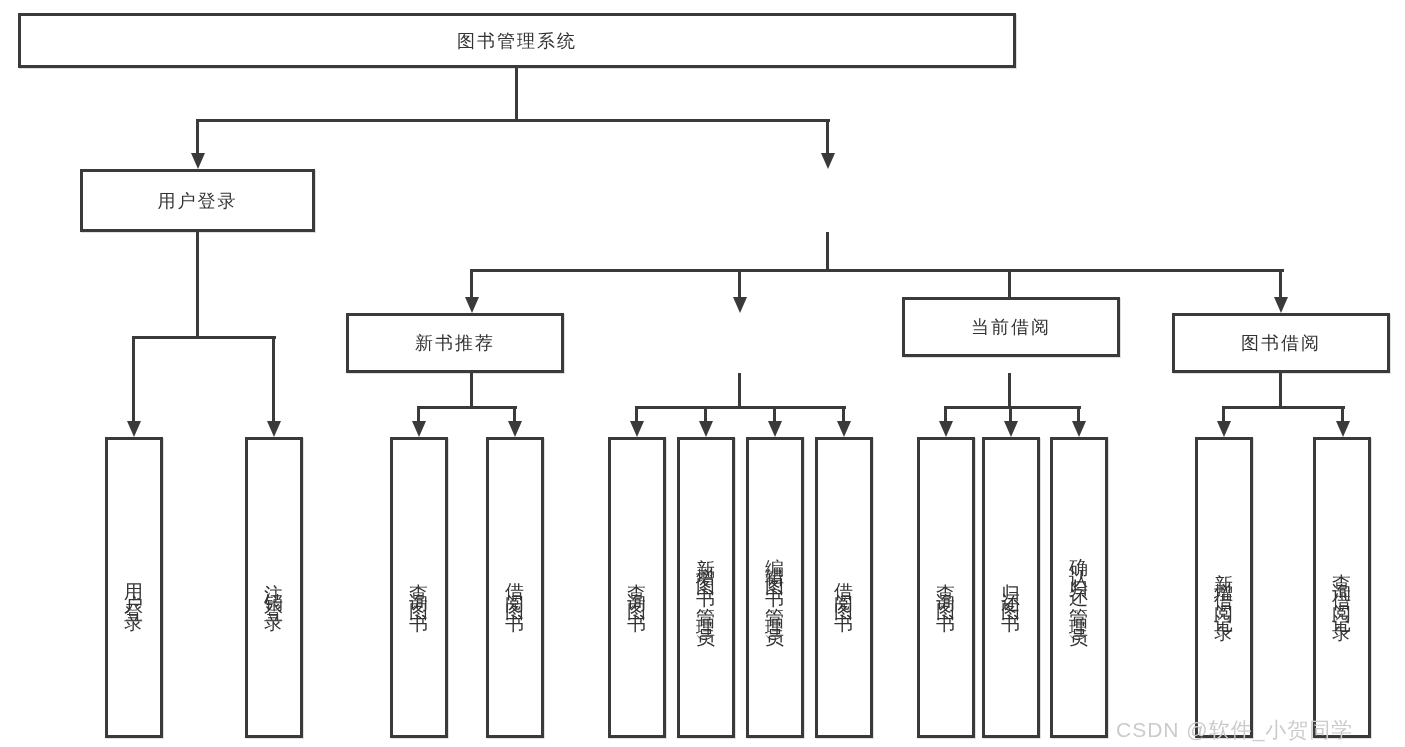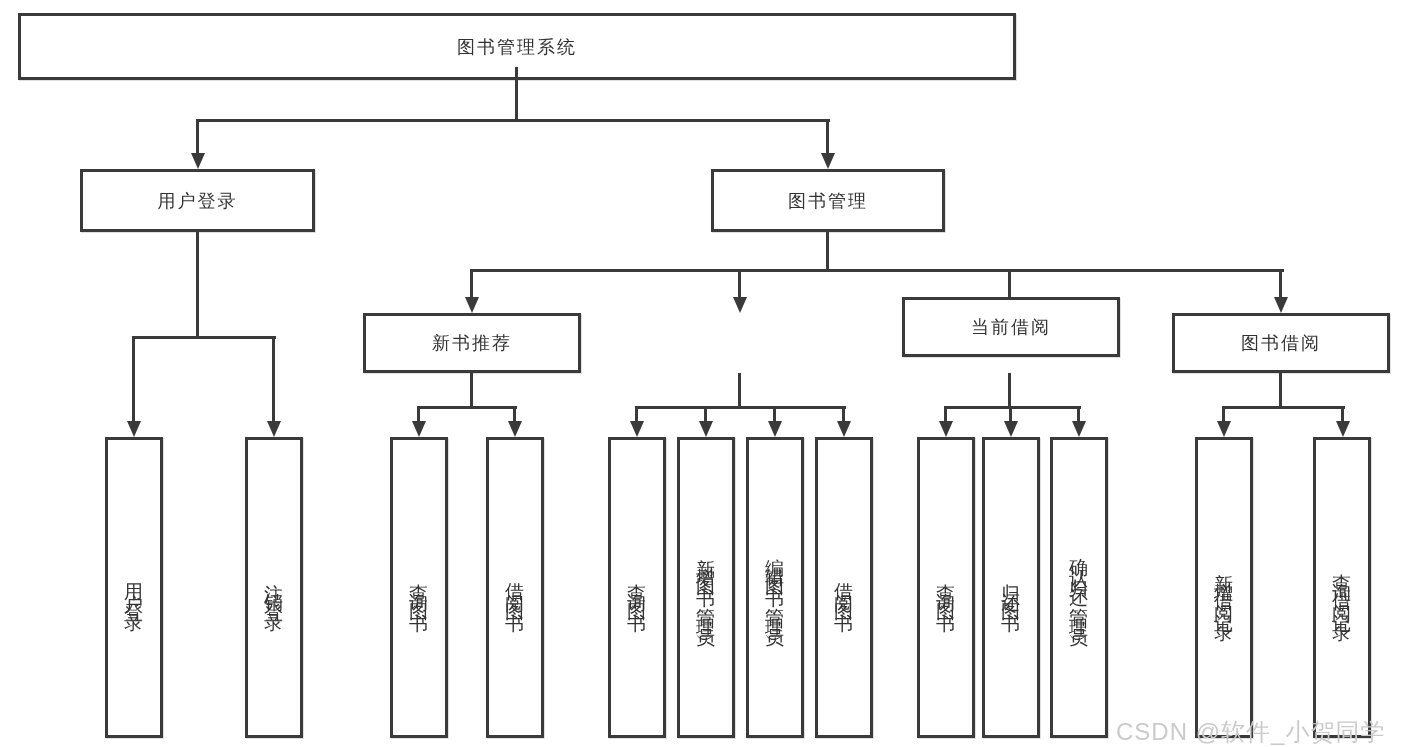--- a/index.html
+++ b/index.html
@@ -28,59 +28,58 @@
   }
   .lv{position:absolute;width:3px;background:var(--line);}
   .lh{position:absolute;height:3px;background:var(--line);}
   .ar{
     position:absolute;width:0;height:0;
     border-left:7px solid transparent;border-right:7px solid transparent;
     border-top:16px solid var(--line);
   }
   .wm{
     position:absolute;left:1116px;top:716px;z-index:10;
-    font-size:24px;color:var(--wm);letter-spacing:1px;white-space:nowrap;
+    font-size:21px;color:var(--wm);letter-spacing:1px;white-space:nowrap;
   }
 </style>
 </head>
 <body>
 
 <div class="canvas">
 
-  <div class="box hbox" style="left:18px;top:13px;width:998px;height:67px">图书管理系统</div>
+  <div class="box hbox" style="left:18px;top:13px;width:998px;height:55px">图书管理系统</div>
 
   <div class="lv" style="left:515px;top:67px;height:54px"></div>
   <div class="lh" style="left:196px;top:119px;width:634px"></div>
   <div class="lv" style="left:196px;top:119px;height:36px"></div>
   <div class="ar" style="left:191px;top:153px"></div>
   <div class="lv" style="left:826px;top:119px;height:36px"></div>
   <div class="ar" style="left:821px;top:153px"></div>
 
   <div class="box hbox" style="left:80px;top:169px;width:235px;height:63px">用户登录</div>
-  <div class="box hbox" style="left:711px;top:169px;width:234px;height:63px">图书管理</div>
 
   <div class="lv" style="left:196px;top:232px;height:106px"></div>
   <div class="lh" style="left:132px;top:336px;width:144px"></div>
   <div class="lv" style="left:132px;top:336px;height:86px"></div>
   <div class="ar" style="left:127px;top:421px"></div>
   <div class="lv" style="left:272px;top:336px;height:86px"></div>
   <div class="ar" style="left:267px;top:421px"></div>
 
   <div class="lv" style="left:826px;top:232px;height:39px"></div>
   <div class="lh" style="left:470px;top:269px;width:814px"></div>
   <div class="lv" style="left:470px;top:269px;height:30px"></div>
   <div class="ar" style="left:465px;top:297px"></div>
   <div class="lv" style="left:738px;top:269px;height:30px"></div>
   <div class="ar" style="left:733px;top:297px"></div>
   <div class="lv" style="left:1008px;top:269px;height:30px"></div>
   <div class="ar" style="left:1003px;top:297px"></div>
   <div class="lv" style="left:1279px;top:269px;height:30px"></div>
   <div class="ar" style="left:1274px;top:297px"></div>
 
-  <div class="box hbox" style="left:363px;top:313px;width:218px;height:60px">新书推荐</div>
+  <div class="box hbox" style="left:346px;top:313px;width:218px;height:60px">新书推荐</div>
   <div class="box hbox" style="left:902px;top:297px;width:218px;height:60px">当前借阅</div>
   <div class="box hbox" style="left:1172px;top:313px;width:218px;height:60px">图书借阅</div>
 
   <div class="lv" style="left:470px;top:373px;height:36px"></div>
   <div class="lh" style="left:417px;top:406px;width:100px"></div>
   <div class="lv" style="left:417px;top:406px;height:17px"></div>
   <div class="ar" style="left:412px;top:421px"></div>
   <div class="lv" style="left:513px;top:406px;height:17px"></div>
   <div class="ar" style="left:508px;top:421px"></div>
 

